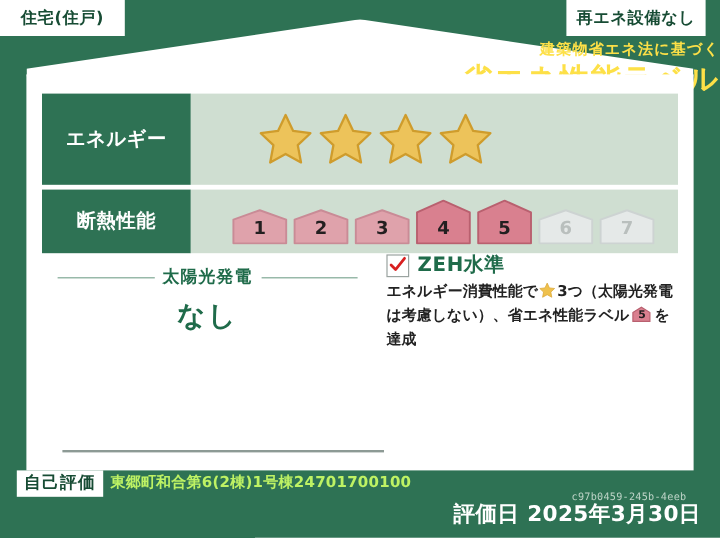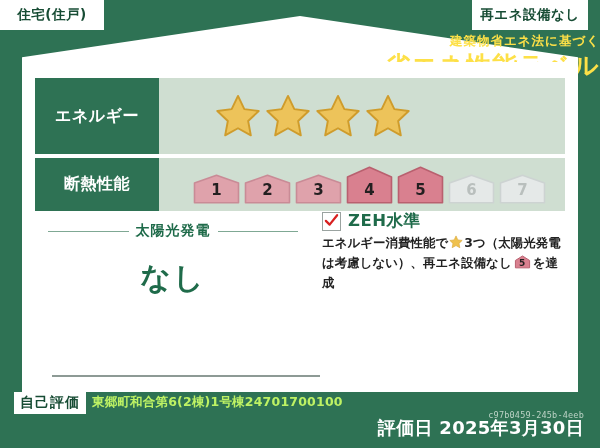--- a/index.html
+++ b/index.html
@@ -74,21 +74,21 @@
   .badge.off .num{color:#b9bfbd;}
   .badge.short svg{height:30px;}
   .badge.tall svg{height:38px;}
 
   
   .cost-block{position:absolute;left:26px;top:160px;width:250px;}
   .cost-head{display:flex;align-items:center;gap:7px;color:#1f6b4a;}
   .cost-head .rule{flex:1;height:1px;background:#7fa894;}
   .cost-head .ct{font-size:14px;font-weight:bold;letter-spacing:1px;white-space:nowrap;}
   .cost-value{
-    margin-top:18px;text-align:center;font-size:30px;font-weight:bold;
+    margin-top:8px;text-align:center;font-size:23px;font-weight:bold;
     color:#1f6b4a;letter-spacing:2px;
   }
   .cost-rule-bottom{
     position:absolute;left:30px;top:313px;width:268px;height:1.5px;background:#8d9a95;
   }
 
   .zeh-block{position:absolute;left:300px;top:148px;width:240px;}
   .zeh-title-row{display:flex;align-items:center;gap:7px;}
   .checkbox{
     width:17px;height:17px;border:1.5px solid #9aa3a0;background:#fff;
@@ -119,21 +119,21 @@
   }
   .addr{
     position:absolute;left:92px;top:10px;color:#bef264;
     font-size:12.5px;font-weight:bold;letter-spacing:0.2px;white-space:nowrap;
   }
   .eval-date{
     position:absolute;right:16px;top:8px;color:#ffffff;
     font-size:18px;font-weight:bold;letter-spacing:0.3px;margin-top:24px;
   }
   .doc-id{
-    position:absolute;right:16px;top:26px;color:#bcd3c6;
+    position:absolute;right:28px;top:26px;color:#bcd3c6;
     font-size:8.5px;letter-spacing:0.2px;
     font-family:"DejaVu Sans Mono","Liberation Mono",monospace;
   }
 </style>
 </head>
 <body>
 
 <div class="label-root">
 
   <div class="corner-tag tag-left">住宅(住戸)</div>
@@ -237,21 +237,21 @@
           <svg viewBox="0 0 16 16" width="15" height="15" aria-hidden="true">
             <path d="M2 8.4 L6 12.4 L14 2.4" stroke="#d82020" stroke-width="2.4" fill="none" stroke-linecap="round" stroke-linejoin="round"></path>
           </svg>
         </span>
         <span class="zeh-title">ZEH水準</span>
       </div>
       <div class="zeh-desc">
         <span>エネルギー消費性能で</span><svg class="inline-star" viewBox="0 0 24 24">
             <path d="M12 1.6 L15.2 8.4 L22.6 9.3 L17.2 14.4 L18.6 21.8 L12 18.2 L5.4 21.8 L6.8 14.4 L1.4 9.3 L8.8 8.4 Z" fill="#efc14d" stroke="#d8a330" stroke-width="1"></path>
           </svg><span>3つ（太陽光発電</span><br>
-        <span>は考慮しない）、再エネ設備なし</span><span class="inline-badge"><svg viewBox="0 0 20 17">
+        <span>は考慮しない）、省エネ性能ラベル</span><span class="inline-badge"><svg viewBox="0 0 20 17">
               <path d="M1.4 6.6 L10 1.2 L18.6 6.6 L18.6 15.6 L1.4 15.6 Z" fill="#d9808f" stroke="#b9606f" stroke-width="1.2"></path>
             </svg><i>5</i></span><span>を達成</span>
       </div>
     </div>
   </div>
 
   <div class="footer">
     <span class="self-eval">自己評価</span>
     <span class="addr">東郷町和合第6(2棟)1号棟24701700100</span>
     <span class="eval-date">評価日 2025年3月30日</span>

